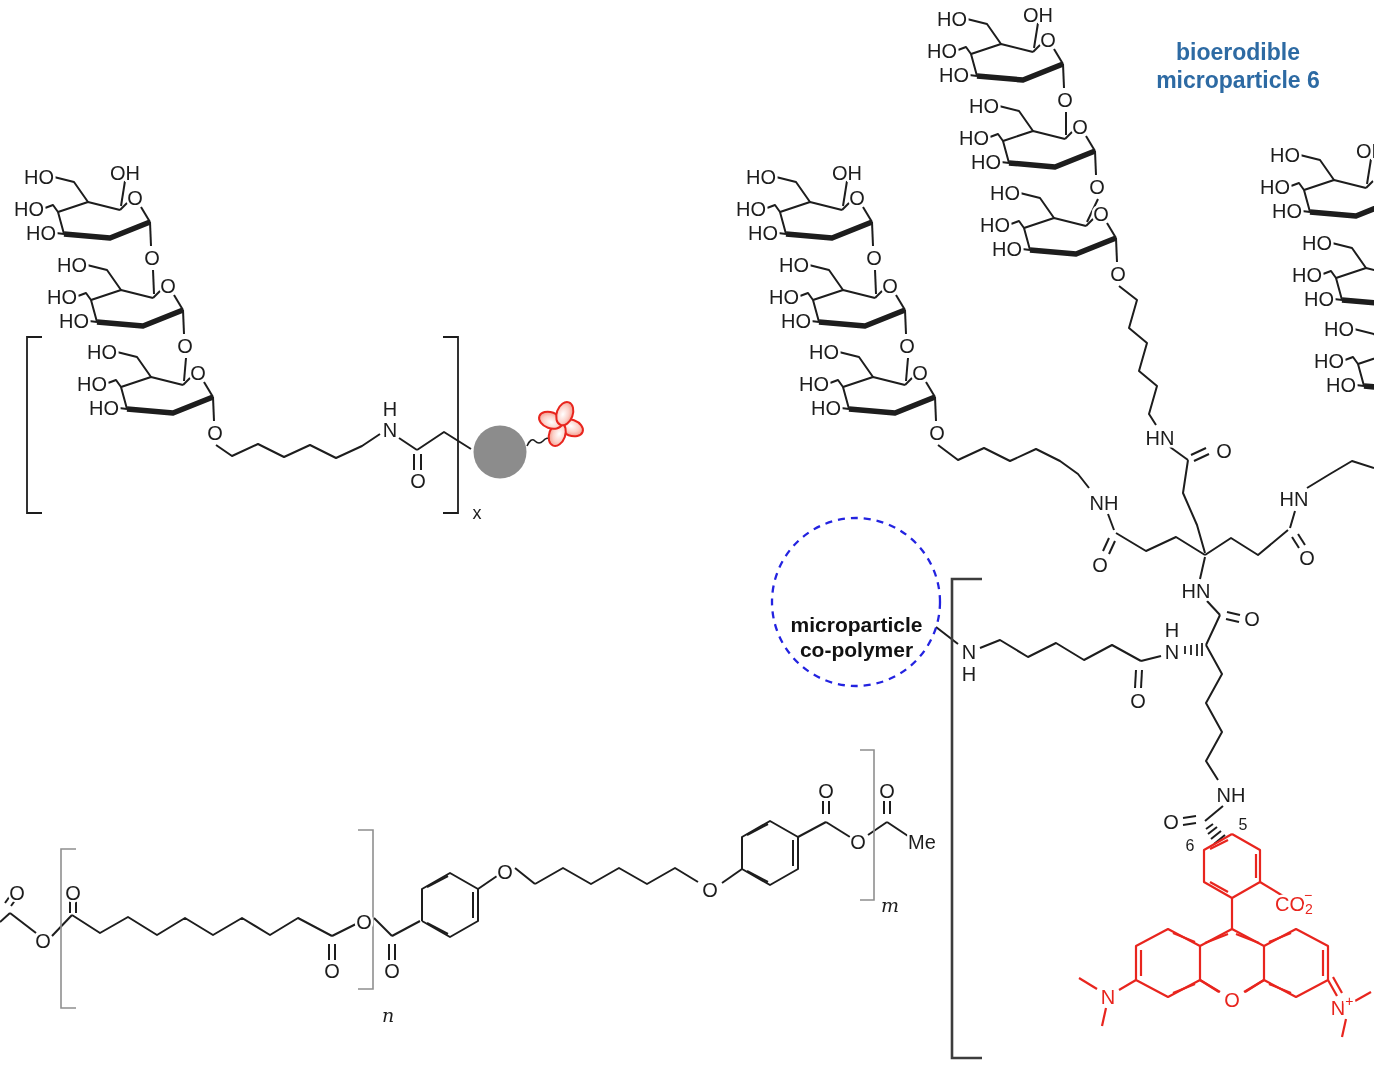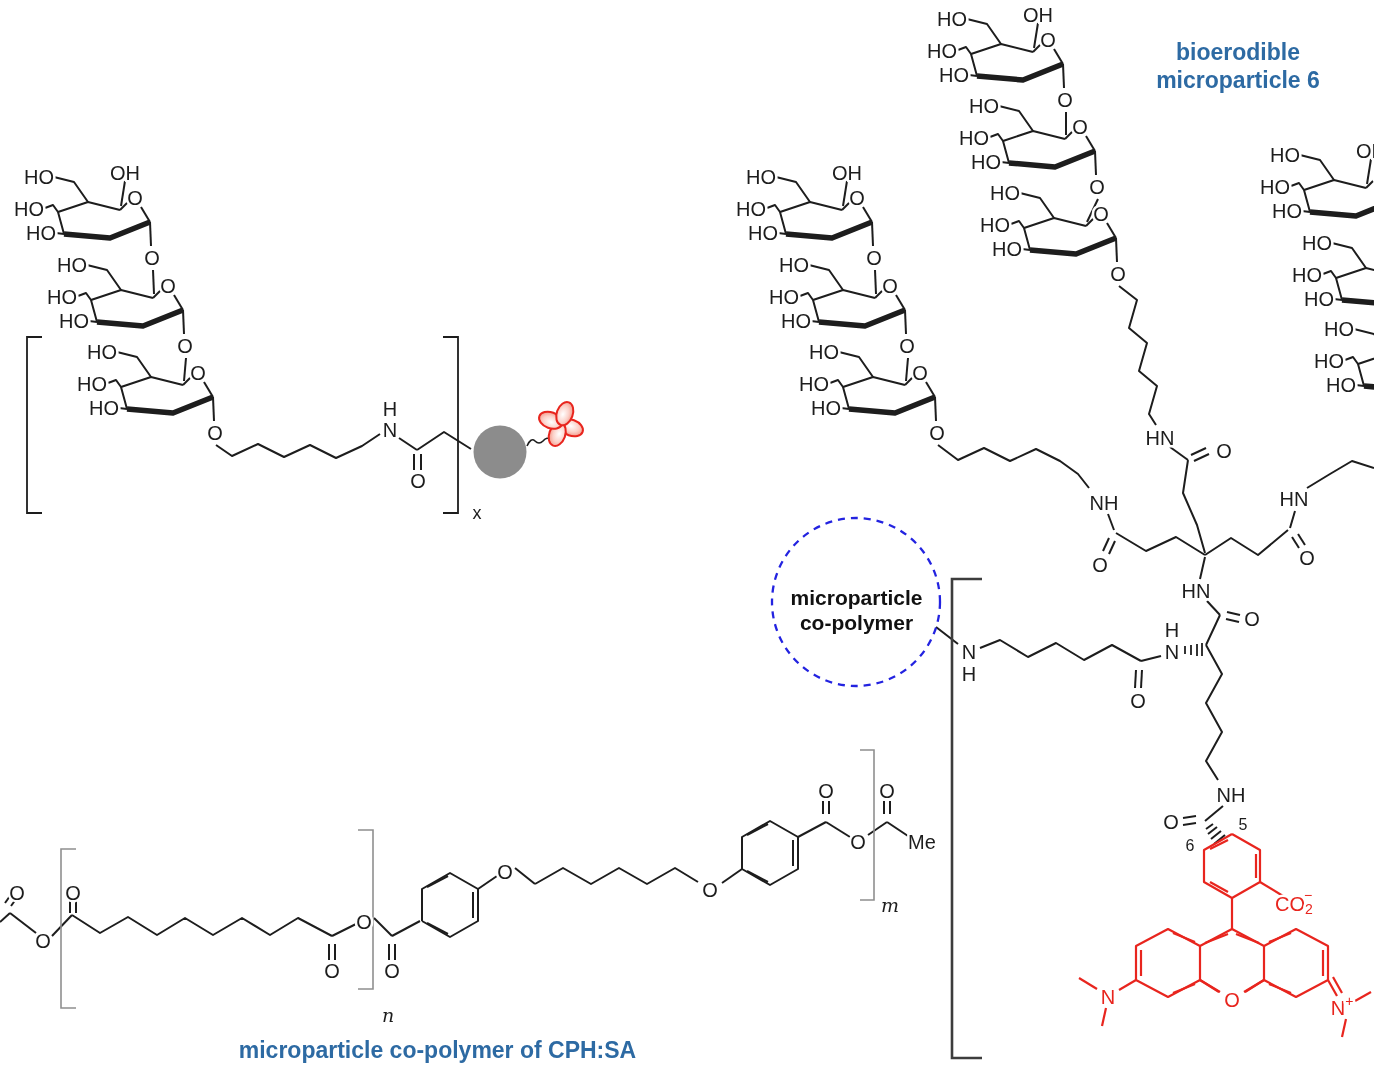--- a/index.html
+++ b/index.html
@@ -362,16 +362,15 @@
         <text x="887" y="791" text-anchor="middle" dominant-baseline="central" font-size="20" fill="#1d1d1d">O</text>
         <text x="922" y="842" text-anchor="middle" dominant-baseline="central" font-size="20" fill="#1d1d1d">Me</text>
         <text x="388" y="1015" text-anchor="middle" dominant-baseline="central" font-size="19" fill="#1d1d1d" class="it">n</text>
         <text x="890" y="905" text-anchor="middle" dominant-baseline="central" font-size="19" fill="#1d1d1d" class="it">m</text>
       </g>
   </svg>
 
 
   <div class="caption two" style="left:1125px;top:27px;width:226px;margin-top:11px;"><span>bioerodible</span><br><span>microparticle 6</span></div>
 
-  <div class="caption" style="left:215px;top:1036px;width:445px;">microparticle co-polymer of CPH:SA</div>
-
-  <div class="circle-label" style="left:770px;top:585px;width:173px;"><span>microparticle</span><br><span>co-polymer</span></div>
+
+  <div class="circle-label" style="left:770px;top:612px;width:173px;"><span>microparticle</span><br><span>co-polymer</span></div>
 </div>
 
 </body></html>

